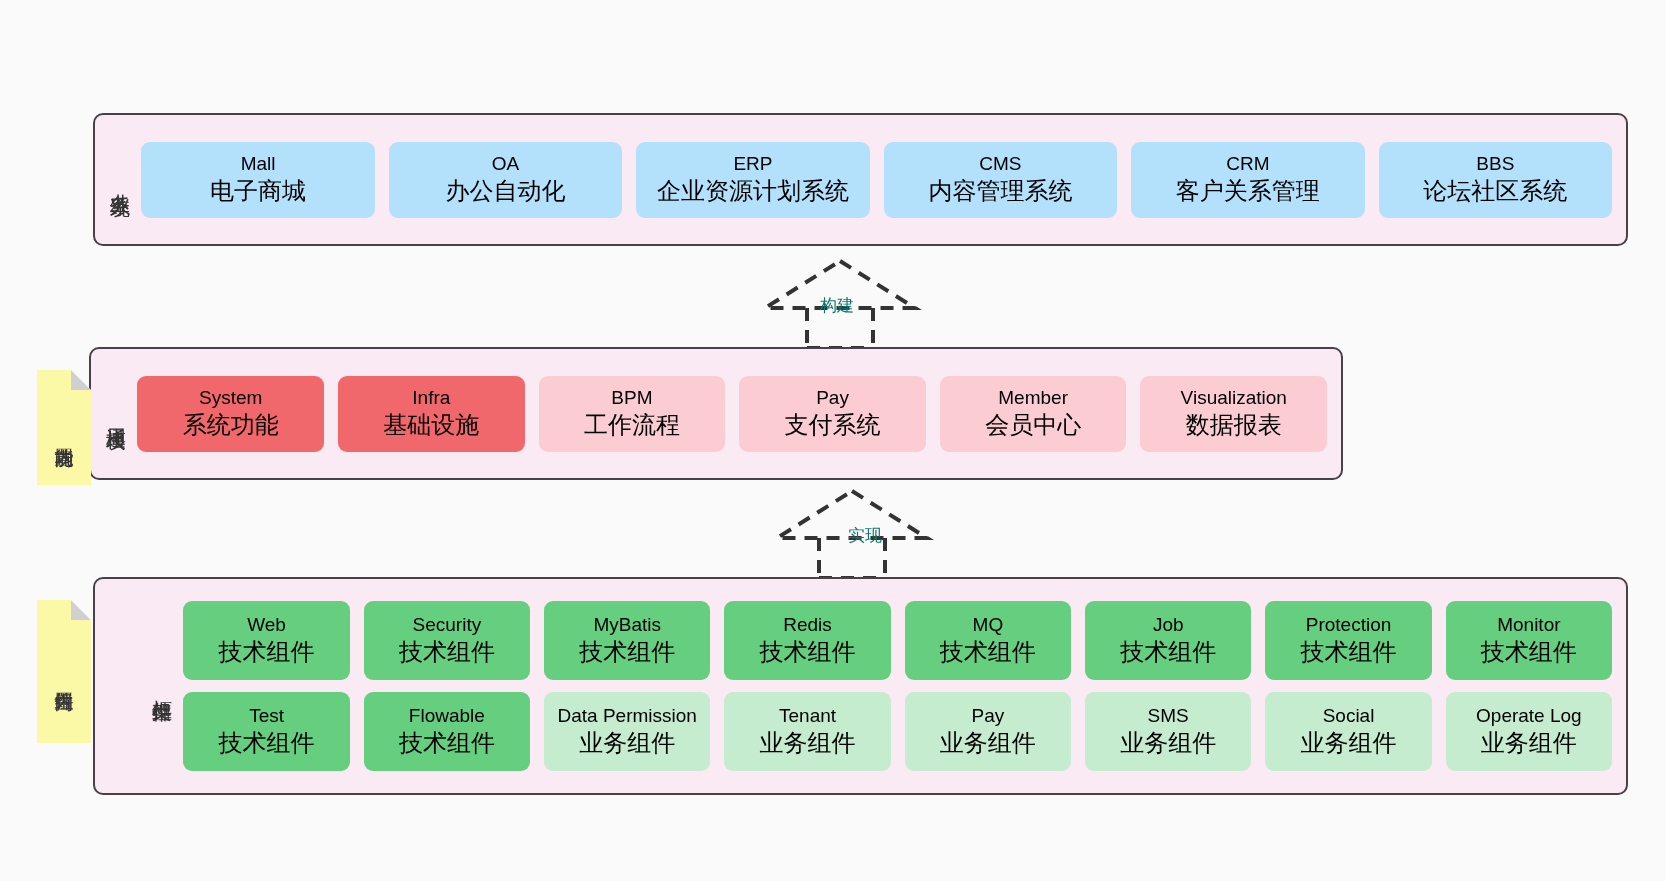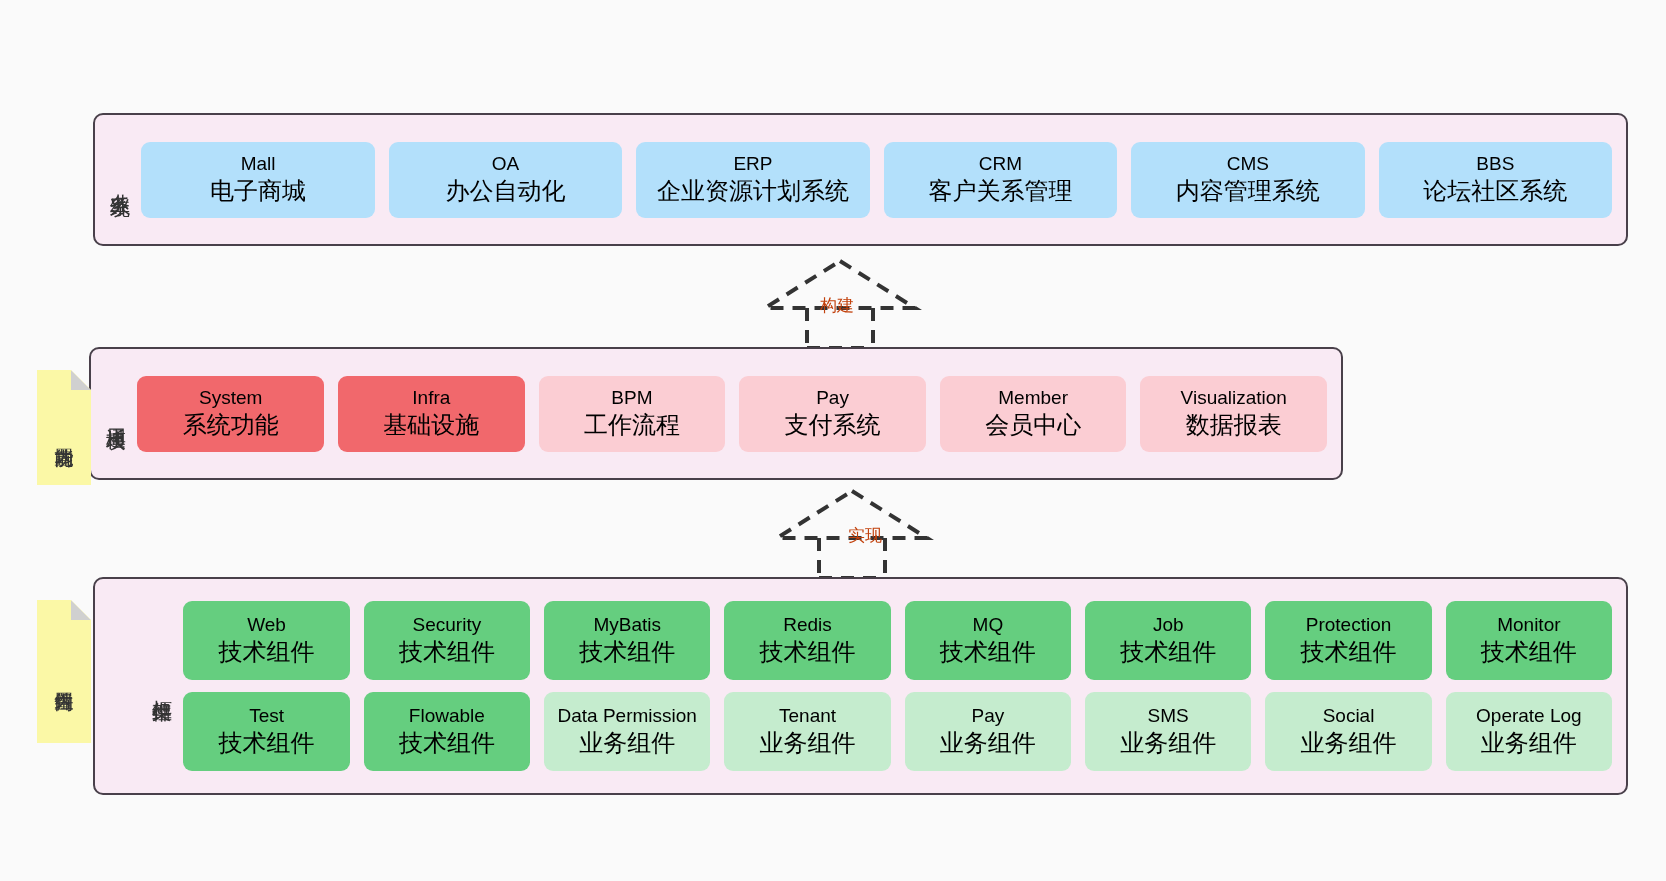--- a/index.html
+++ b/index.html
@@ -139,21 +139,21 @@
   
   .arrow {
     position: absolute;
     width: 180px;
     height: 100px;
   }
   .arrow svg { display: block; overflow: visible; }
   .arrow-label {
     position: absolute;
     font-size: 17px;
-    color: #c2410c;
+    color: #0f766e;
     background: transparent;
     white-space: nowrap;
     user-select: none;
   }
   #arrow-build      { left: 760px; top: 256px; }
   #arrow-build .arrow-label      { left: 60px; top: 38px; }
   #arrow-implement  { left: 772px; top: 486px; }
   #arrow-implement .arrow-label  { left: 76px; top: 38px; }
 </style>
 </head>
@@ -170,26 +170,26 @@
       </div>
       <div class="card c-blue">
         <span>OA</span>
         <span class="sub">办公自动化</span>
       </div>
       <div class="card c-blue">
         <span>ERP</span>
         <span class="sub">企业资源计划系统</span>
       </div>
       <div class="card c-blue">
+        <span>CMS</span>
+        <span class="sub">内容管理系统</span>
+      </div>
+      <div class="card c-blue">
         <span>CRM</span>
         <span class="sub">客户关系管理</span>
-      </div>
-      <div class="card c-blue">
-        <span>CMS</span>
-        <span class="sub">内容管理系统</span>
       </div>
       <div class="card c-blue">
         <span>BBS</span>
         <span class="sub">论坛社区系统</span>
       </div>
     </div>
   </div>
 
   <div class="arrow" id="arrow-build">
     <svg width="180" height="100" viewBox="0 0 180 100">

